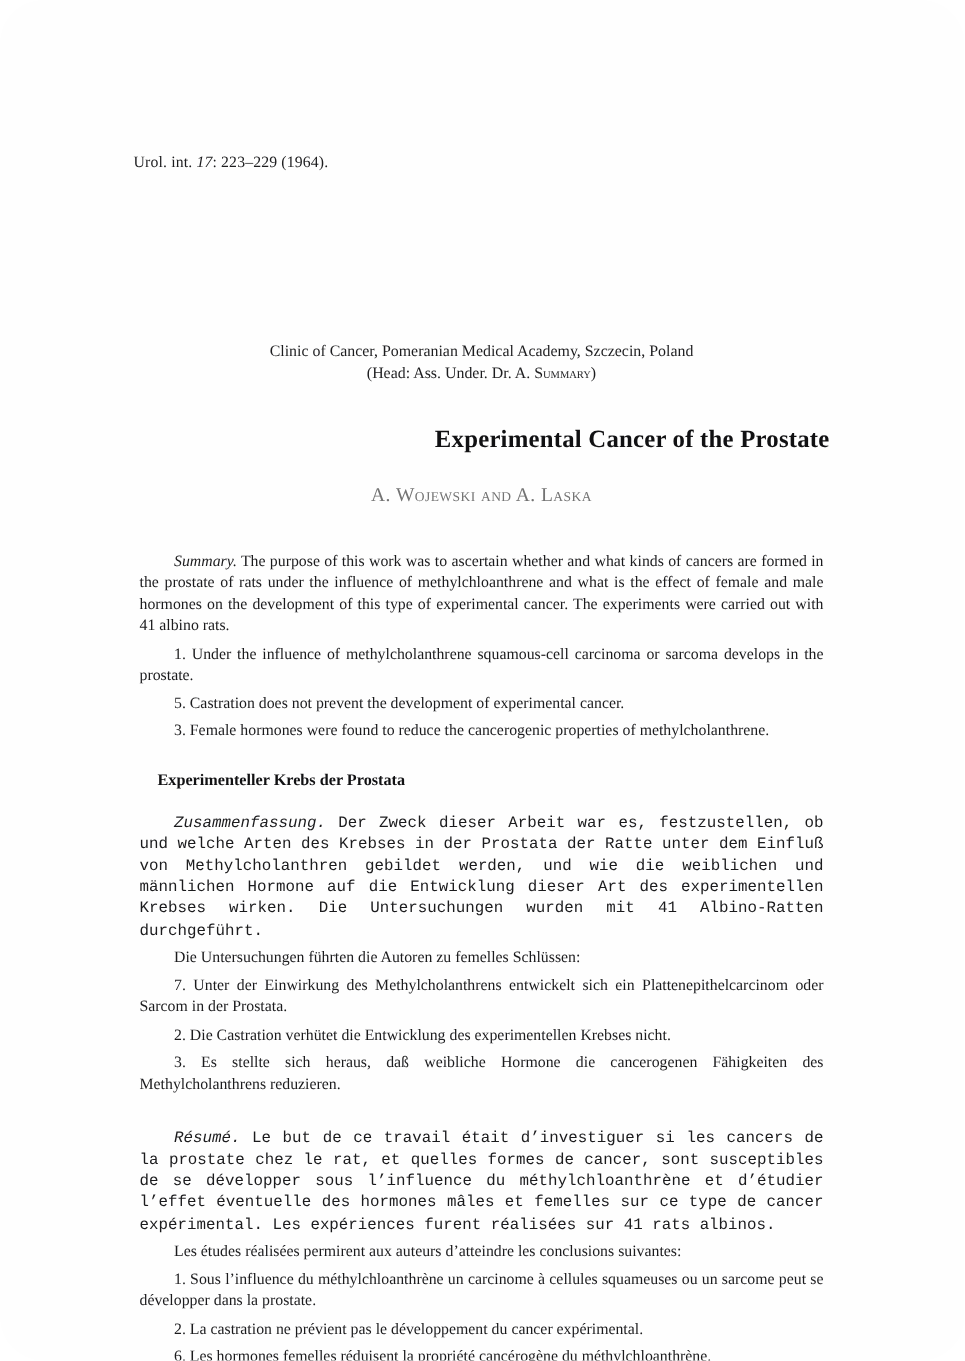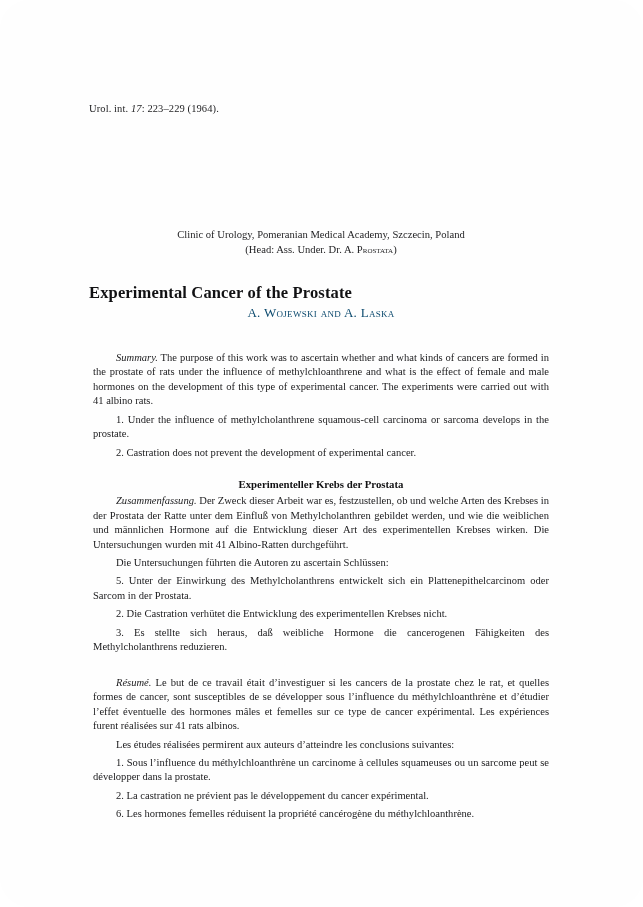--- a/index.html
+++ b/index.html
@@ -43,93 +43,93 @@
   .affiliation {
     text-align: center;
     font-size: 10.6px;
     line-height: 14.5px;
     color: #1d1d1f;
   }
   .smallcaps {
     font-variant: small-caps;
   }
   .title {
-    text-align: left;
+    text-align: right;
     font-weight: bold;
     font-size: 16.5px;
     letter-spacing: 0.15px;
     margin-top: 26px;
     color: #111113;
   }
   .authors {
     text-align: center;
     font-size: 13px;
     font-variant: small-caps;
     letter-spacing: 0.3px;
-    margin-top: 2px;
-    color: #0c4a6e;
+    margin-top: 19px;
+    color: #737373;
   }
   .block {
     margin-top: 30px;
   }
   p.para {
     margin: 4px;
     font-size: 10.55px;
     line-height: 14.45px;
     text-align: justify;
     text-justify: inter-word;
     color: #1b1b1d;
     -webkit-hyphens: none;
     hyphens: none;
   }
   p.indent { text-indent: 23px; }
   .lead { font-style: italic; }
   .subhead {
-    text-align: center;
     font-weight: bold;
     font-size: 10.8px;
-    margin: 0;
+    margin: 16px;
     color: #111113;
   }
-  .gap-sm { margin-top: 13px; }
+  .gap-sm { margin-top: 13px; font-family: Liberation Mono, monospace; }
   .gap-md { margin-top: 18px; }
   .gap-lg { margin-top: 21px; }
 </style>
 </head>
 <body>
 
 <div class="page">
 
   <div class="citation">
     <span>Urol. int.</span>
     <span class="vol">17</span><span>: 223–229 (1964).</span>
   </div>
 
   <div class="column">
 
     <div class="affiliation">
-      <div>Clinic of Urology, Pomeranian Medical Academy, Szczecin, Poland</div>
-      <div><span>(Head: Ass. Under. Dr. A. </span><span class="smallcaps">Prostata</span><span>)</span></div>
+      <div>Clinic of Cancer, Pomeranian Medical Academy, Szczecin, Poland</div>
+      <div><span>(Head: Ass. Under. Dr. A. </span><span class="smallcaps">Summary</span><span>)</span></div>
     </div>
 
     <div class="title">Experimental Cancer of the Prostate</div>
 
     <div class="authors">A. Wojewski and A. Laska</div>
 
     <div class="block">
       <p class="para indent"><span class="lead">Summary.</span><span> The purpose of this work was to ascertain whether and what kinds of cancers are formed in the prostate of rats under the influence of methylchloanthrene and what is the effect of female and male hormones on the development of this type of experimental cancer. The experiments were carried out with 41 albino rats.</span></p>
       <p class="para indent">1. Under the influence of methylcholanthrene squamous-cell carcinoma or sarcoma develops in the prostate.</p>
-      <p class="para indent">2. Castration does not prevent the development of experimental cancer.</p>
+      <p class="para indent">5. Castration does not prevent the development of experimental cancer.</p>
+      <p class="para indent">3. Female hormones were found to reduce the cancerogenic properties of methylcholanthrene.</p>
     </div>
 
     <div class="gap-md">
       <p class="subhead">Experimenteller Krebs der Prostata</p>
       <p class="para indent gap-sm"><span class="lead">Zusammenfassung.</span><span> Der Zweck dieser Arbeit war es, festzustellen, ob und welche Arten des Krebses in der Prostata der Ratte unter dem Einfluß von Methylcholanthren gebildet werden, und wie die weiblichen und männlichen Hormone auf die Entwicklung dieser Art des experimentellen Krebses wirken. Die Untersuchungen wurden mit 41 Albino-Ratten durchgeführt.</span></p>
-      <p class="para indent">Die Untersuchungen führten die Autoren zu ascertain Schlüssen:</p>
-      <p class="para indent">5. Unter der Einwirkung des Methylcholanthrens entwickelt sich ein Plattenepithelcarcinom oder Sarcom in der Prostata.</p>
+      <p class="para indent">Die Untersuchungen führten die Autoren zu femelles Schlüssen:</p>
+      <p class="para indent">7. Unter der Einwirkung des Methylcholanthrens entwickelt sich ein Plattenepithelcarcinom oder Sarcom in der Prostata.</p>
       <p class="para indent">2. Die Castration verhütet die Entwicklung des experimentellen Krebses nicht.</p>
       <p class="para indent">3. Es stellte sich heraus, daß weibliche Hormone die cancerogenen Fähigkeiten des Methylcholanthrens reduzieren.</p>
     </div>
 
     <div class="gap-lg">
       <p class="para indent gap-sm"><span class="lead">Résumé.</span><span> Le but de ce travail était d’investiguer si les cancers de la prostate chez le rat, et quelles formes de cancer, sont susceptibles de se développer sous l’influence du méthylchloanthrène et d’étudier l’effet éventuelle des hormones mâles et femelles sur ce type de cancer expérimental. Les expériences furent réalisées sur 41 rats albinos.</span></p>
       <p class="para indent">Les études réalisées permirent aux auteurs d’atteindre les conclusions suivantes:</p>
       <p class="para indent">1. Sous l’influence du méthylchloanthrène un carcinome à cellules squameuses ou un sarcome peut se développer dans la prostate.</p>
       <p class="para indent">2. La castration ne prévient pas le développement du cancer expérimental.</p>
       <p class="para indent">6. Les hormones femelles réduisent la propriété cancérogène du méthylchloanthrène.</p>

